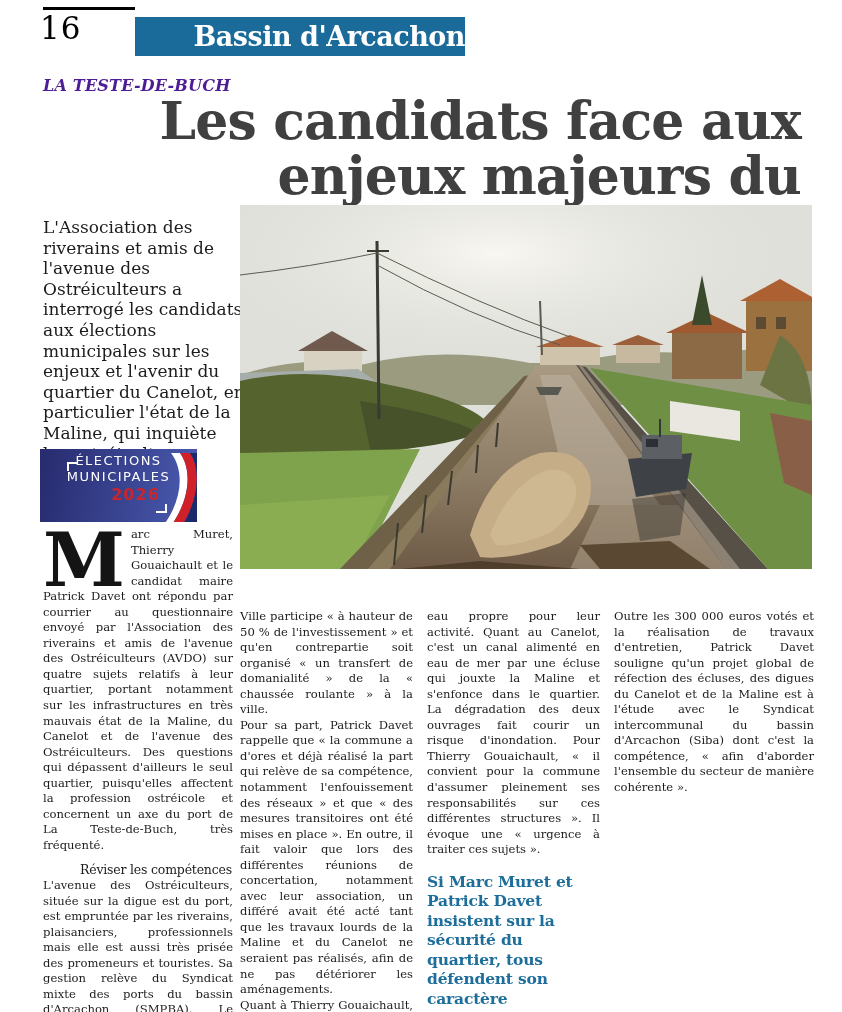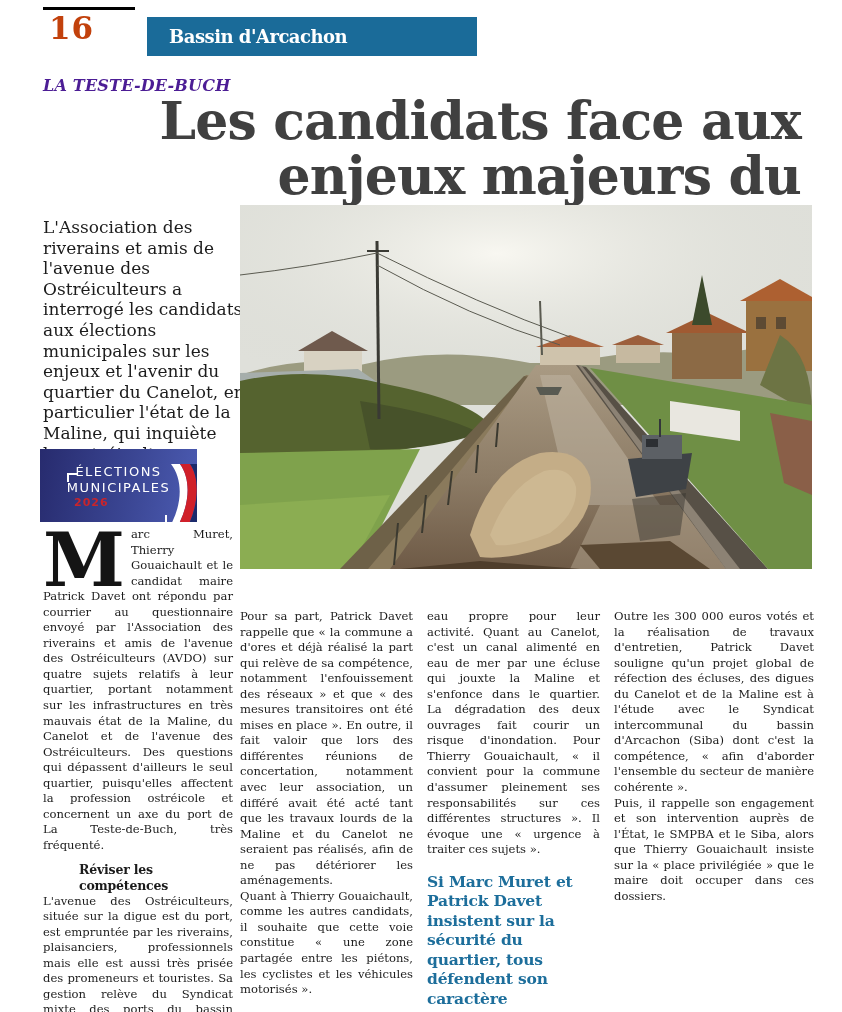--- a/index.html
+++ b/index.html
@@ -3,25 +3,25 @@
 <meta charset="utf-8">
 <style>
   * { margin:0; padding:0; box-sizing:border-box; }
   html,body { background:#ffffff; }
   .page {
     position:relative; width:842px; height:1012px; background:#fff;
     font-family:"DejaVu Serif", serif; color:#1b1b1b; overflow:hidden;
   }
   
   .topline { position:absolute; left:43px; top:7px; width:92px; height:3px; background:#000; }
-  .pagenum { position:absolute; left:49px; top:10px; font-size:31px; font-weight:bold; color:#c2410c; letter-spacing:1px; }
+  .pagenum { position:absolute; left:40px; top:10px; font-size:31px; font-weight:normal; color:#000000; letter-spacing:1px; }
   .banner {
-    position:absolute; left:147px; top:17px; width:330px; height:39px;
-    background:#1a6b99; color:#fff; font-size:18px; font-weight:bold;
-    line-height:39px; padding-left:22px; letter-spacing:-0.5px;
+    position:absolute; left:135px; top:17px; width:330px; height:39px;
+    background:#1a6b99; color:#fff; font-size:27px; font-weight:bold;
+    line-height:39px; padding-left:22px; letter-spacing:-0.5px;text-align:right;
   }
   .kicker {
     position:absolute; left:43px; top:76px; font-size:16px; font-weight:bold;
     font-style:italic; color:#4c1d95; letter-spacing:0.2px;
   }
   .headline {
     position:absolute; left:41px; top:94px; width:760px;
     font-size:52px; font-weight:bold; color:#404040; line-height:1.05; letter-spacing:-0.8px;text-align:right;
   }
   
@@ -32,37 +32,37 @@
   .badge {
     position:absolute; left:40px; top:449px; width:157px; height:73px;
     background:linear-gradient(100deg,#272b6e 0%,#3a4592 55%,#4c5cb3 100%);
     overflow:hidden;
   }
   .badge-inner { position:relative; width:100%; height:100%; }
   .badge-l1,.badge-l2 {
     font-family:"DejaVu Sans", sans-serif; color:#fff; text-align:center;
     font-size:13px; letter-spacing:1.5px; line-height:16px;
   }
-  .badge-l1 { margin-top:15px; }
+  .badge-l1 { margin-top:4px; }
   .badge-year {
     font-family:"DejaVu Sans", sans-serif; color:#c8252c; font-weight:bold;
-    font-size:11px; letter-spacing:1px; margin-left:34px;
+    font-size:16px; text-align:center; letter-spacing:1px; margin-left:34px;
   }
   .corner-tl { position:absolute; left:27px; top:9px; width:11px; height:9px; border-left:2px solid #fff; border-top:2px solid #fff; }
   .corner-br { position:absolute; right:30px; bottom:13px; width:11px; height:9px; border-right:2px solid #fff; border-bottom:2px solid #fff; }
   .flag-ribbon { position:absolute; right:0; top:0; height:73px; width:42px; }
   
   .body-col { font-size:11.6px; line-height:15.55px; text-align:justify; color:#1b1b1b; hyphens:auto; -webkit-hyphens:auto; }
   .body-col p { margin:0; }
   .col1 { position:absolute; left:43px; top:527px; width:190px; }
   .dropcap {
     float:left; font-size:74px; line-height:58px; font-weight:bold;
     padding:4px 6px 0 0; color:#141414;
   }
-  .subhead-sm { font-size:12.5px; font-weight:bold; text-align:left; margin-top:9px; letter-spacing:-0.2px;margin-left:36px; }
+  .subhead-sm { font-size:12.5px; font-weight:normal; text-align:center; margin-top:9px; letter-spacing:-0.2px;margin-left:36px; }
   
   .photo { position:absolute; left:240px; top:205px; width:572px; height:364px; background:#cfd0c8; }
   .photo svg { display:block; width:100%; height:100%; }
   .caption { position:absolute; left:240px; top:575px; width:572px; font-size:11.5px; font-weight:bold; color:#101010; }
   .credit { font-weight:normal; font-size:9.5px; color:#6e6e6e; letter-spacing:0.6px; }
   
   .cols { position:absolute; left:240px; top:609px; width:574px; display:flex; gap:14px; }
   .c2 { width:173px; } .c3 { width:173px; } .c4 { width:200px; }
   .blue-subhead {
     color:#1d6e9b; font-size:15.5px; line-height:19.5px; font-weight:bold;
@@ -199,29 +199,29 @@
         <path d="M0,70 Q70,62 137,48" fill="none"></path>
         <path d="M137,48 Q240,100 330,132" fill="none"></path>
         <path d="M137,60 Q230,112 320,140" fill="none"></path>
         <line x1="300" y1="96" x2="302" y2="150" stroke-width="2"></line>
       </g>
     </svg>
   </div>
 
   <div class="cols">
     <div class="c2 body-col">
+      <p>Ville participe « à hauteur de 50 % de l'investissement » et qu'en contrepartie soit organisé « un transfert de domanialité » de la « chaussée roulante » à la ville.</p>
       <p>Pour sa part, Patrick Davet rappelle que « la commune a d'ores et déjà réalisé la part qui relève de sa compétence, notamment l'enfouissement des réseaux » et que « des mesures transitoires ont été mises en place ». En outre, il fait valoir que lors des différentes réunions de concertation, notamment avec leur association, un différé avait été acté tant que les travaux lourds de la Maline et du Canelot ne seraient pas réalisés, afin de ne pas détériorer les aménagements.</p>
       <p>Quant à Thierry Gouaichault, comme les autres candidats, il souhaite que cette voie constitue « une zone partagée entre les piétons, les cyclistes et les véhicules motorisés ».</p>
 
     </div>
     <div class="c3 body-col">
       <p>eau propre pour leur activité. Quant au Canelot, c'est un canal alimenté en eau de mer par une écluse qui jouxte la Maline et s'enfonce dans le quartier. La dégradation des deux ouvrages fait courir un risque d'inondation. Pour Thierry Gouaichault, « il convient pour la commune d'assumer pleinement ses responsabilités sur ces différentes structures ». Il évoque une « urgence à traiter ces sujets ».</p>
       <div class="blue-subhead">Si Marc Muret et Patrick Davet insistent sur la sécurité du quartier, tous défendent son caractère patrimonial</div>
 
     </div>
     <div class="c4 body-col">
       <p>Outre les 300 000 euros votés et la réalisation de travaux d'entretien, Patrick Davet souligne qu'un projet global de réfection des écluses, des digues du Canelot et de la Maline est à l'étude avec le Syndicat intercommunal du bassin d'Arcachon (Siba) dont c'est la compétence, « afin d'aborder l'ensemble du secteur de manière cohérente ».</p>
-      <p>Puis, il rappelle son engagement et son intervention auprès de l'État, le SMPBA et le Siba, alors que Thierry Gouaichault insiste sur la « place privilégiée » que le maire doit occuper dans ces dossiers.</p>
 
     </div>
   </div>
 
 </div>
 
 </body></html>

